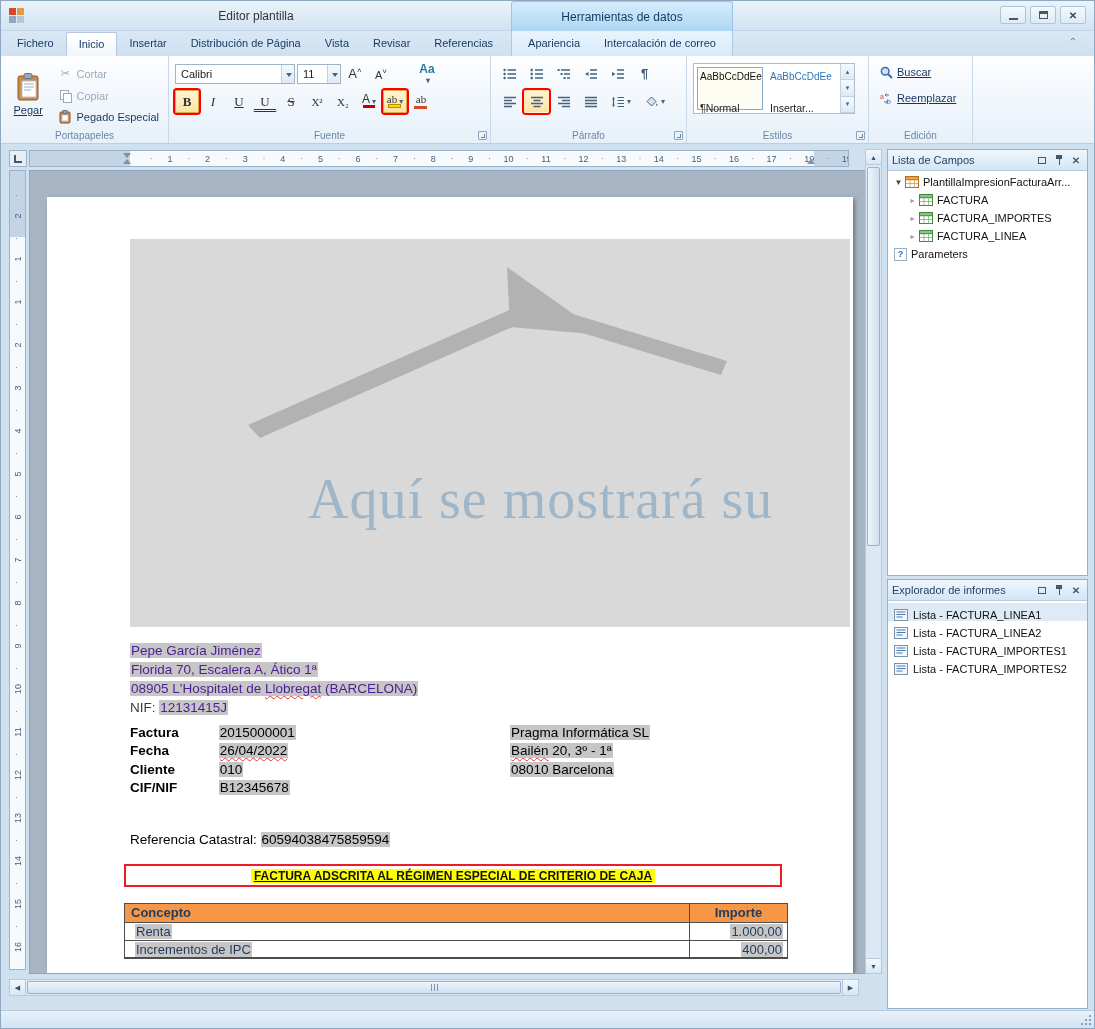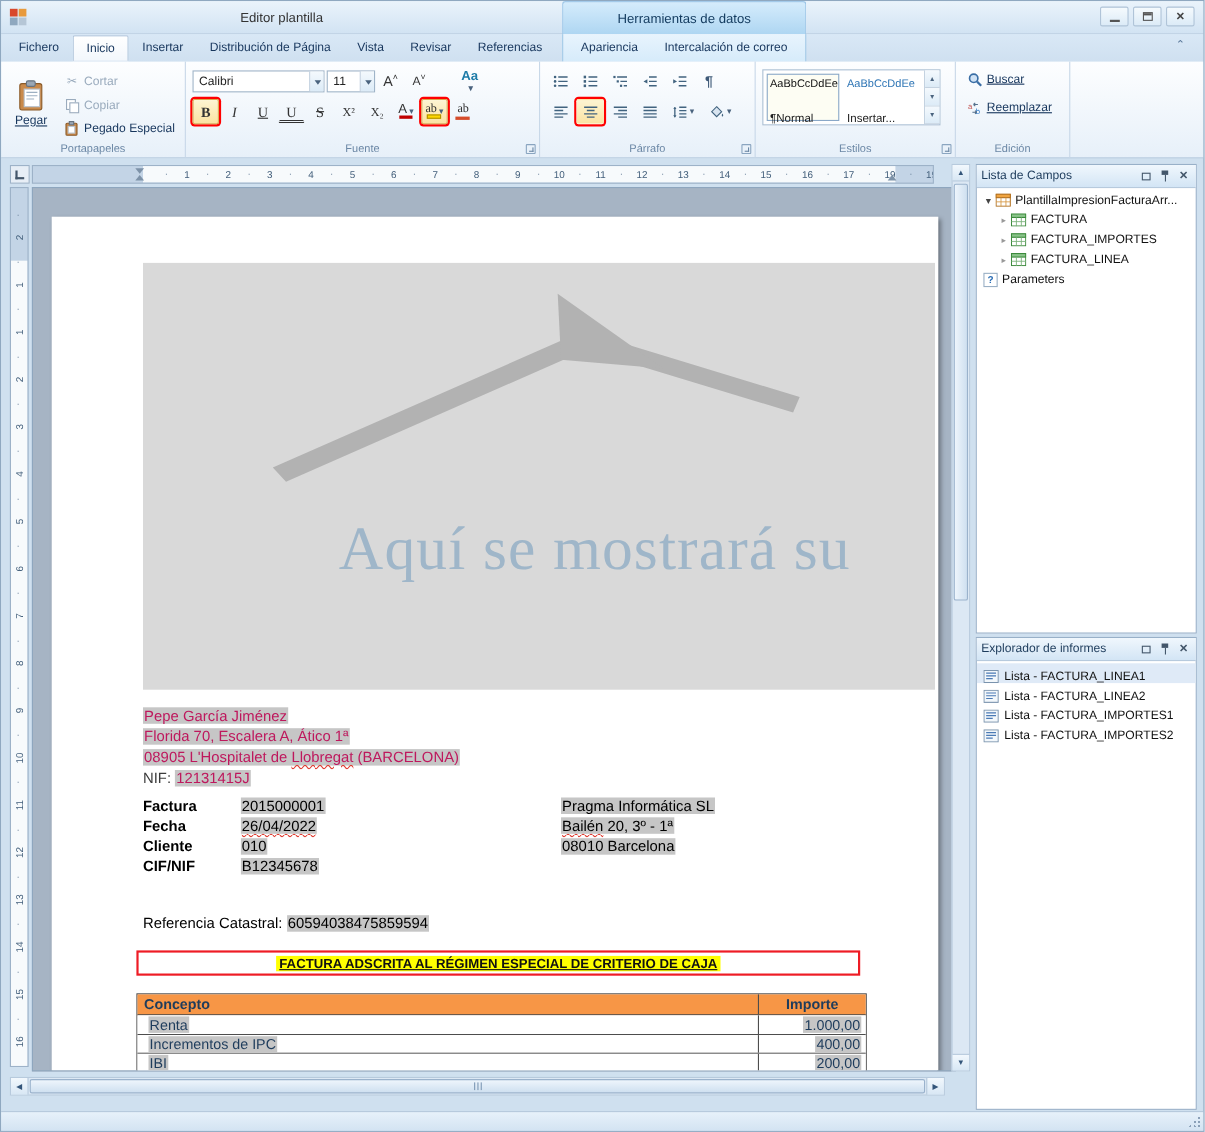--- a/index.html
+++ b/index.html
@@ -132,21 +132,21 @@
     border:1px solid #8ea6be; overflow:hidden; }
   .page { position:absolute; left:17px; top:26px; width:806px; height:930px; background:#fff;
     box-shadow:2px 2px 4px rgba(0,0,0,.35); }
 
   .logo { position:absolute; left:83px; top:42px; width:720px; height:388px; background:#d9d9d9; overflow:hidden; }
   .logo-text { position:absolute; left:178px; top:228px; font-family:"Liberation Serif",serif; font-size:56px;
     color:var(--c-logoblue,#9fb6c9); white-space:nowrap; letter-spacing:1px; }
 
   .doc-line { position:absolute; font-size:13.5px; color:#000; white-space:nowrap; }
   .hl { background:var(--c-gray,#c6c6c6); padding:0 1px; }
-  .gray { color:#be185d; }
+  .gray { color:#4c1d95; }
   .mis { text-decoration-line:underline; text-decoration-style:wavy; text-decoration-color:#e03c31;
     text-decoration-thickness:1px; text-underline-offset:2px; }
   .ilabel { display:inline-block; width:85px; font-weight:bold; }
 
   .notice { position:absolute; left:77px; top:667px; width:658px; height:23px; border:2px solid #ee1c25;
     display:flex; align-items:center; justify-content:center; }
   .notice span { font-size:12px; font-weight:bold; text-decoration:underline; background:var(--c-yellow,#ff0);
     color:#111; padding:0 3px; }
 
   .ftable { position:absolute; left:77px; top:706px; width:664px; border:1px solid #4d4d4d; font-size:13px; }
@@ -627,24 +627,20 @@
             <div class="cell-i">Importe</div>
           </div>
           <div class="frow">
             <div class="cell-c"><span class="hl">Renta</span></div>
             <div class="cell-i"><span class="hl">1.000,00</span></div>
           </div>
           <div class="frow">
             <div class="cell-c"><span class="hl">Incrementos de IPC</span></div>
             <div class="cell-i"><span class="hl">400,00</span></div>
           </div>
-          <div class="frow">
-            <div class="cell-c"><span class="hl">IBI</span></div>
-            <div class="cell-i"><span class="hl">200,00</span></div>
-          </div>
         </div>
 
       </div>
     </div>
 
     <div class="vscroll">
       <div class="sarr up">▲</div>
       <div class="vthumb"></div>
       <div class="sarr down">▼</div>
     </div>

